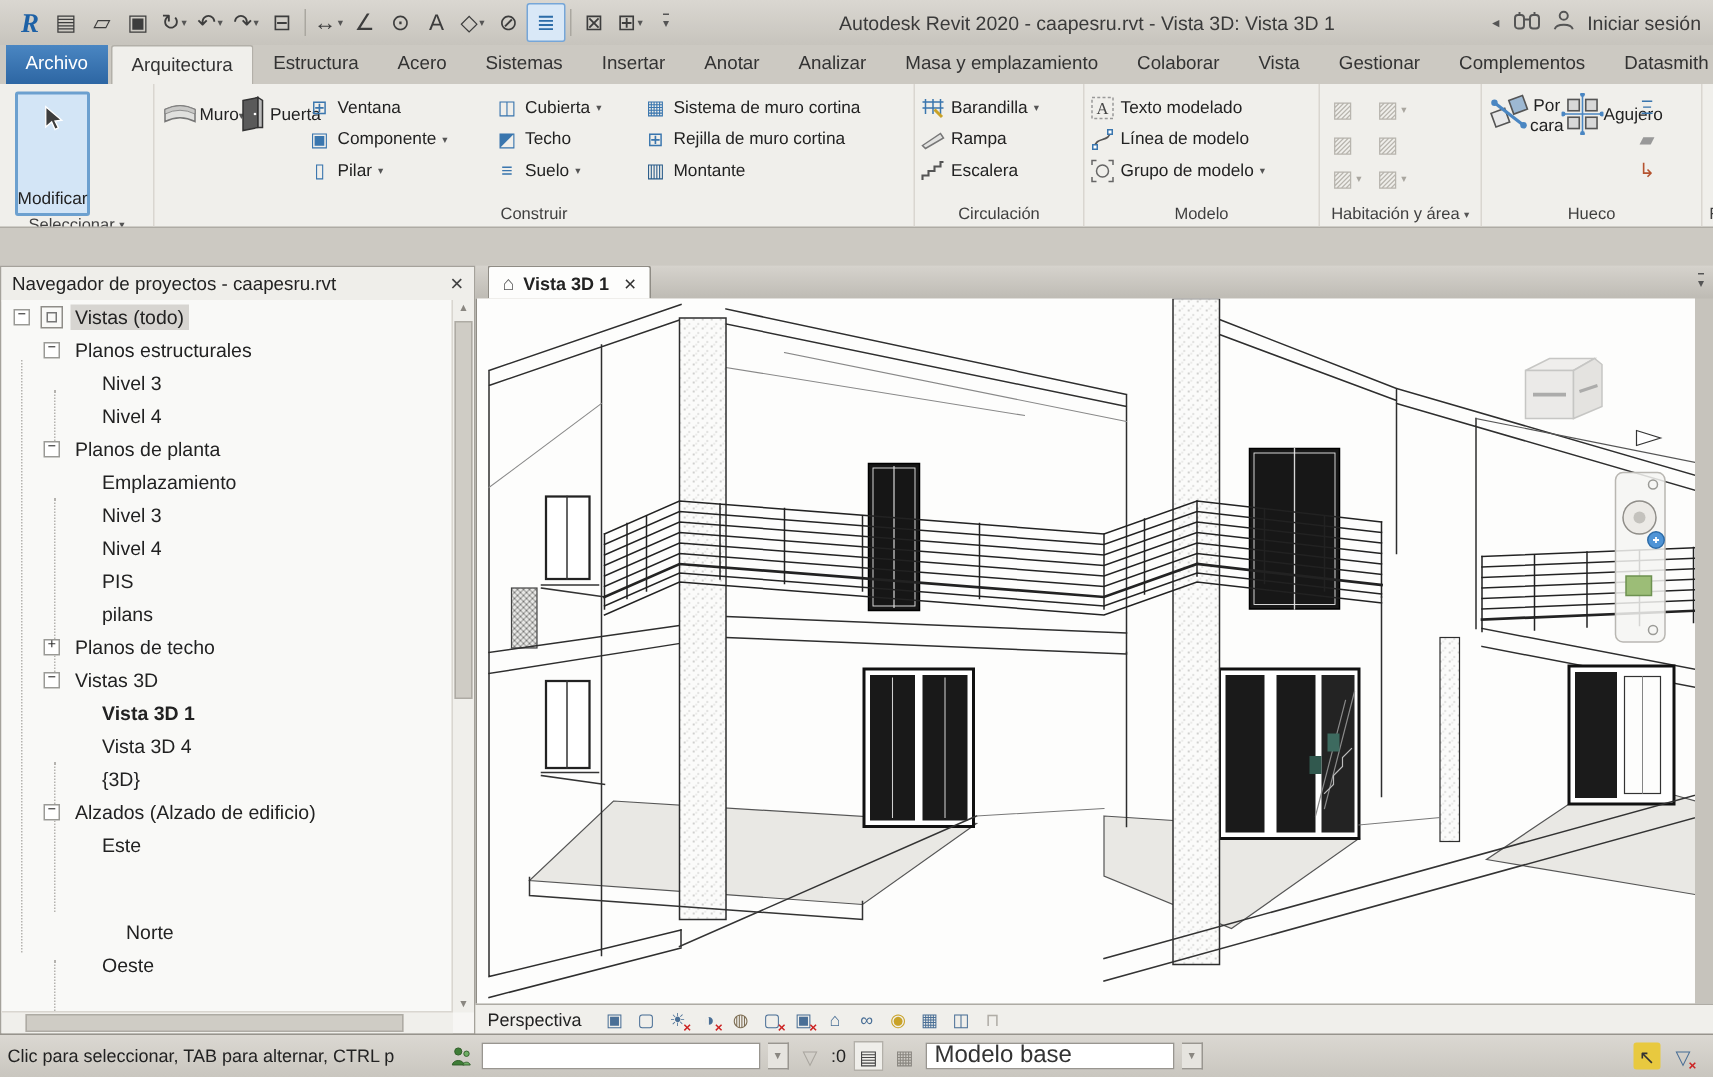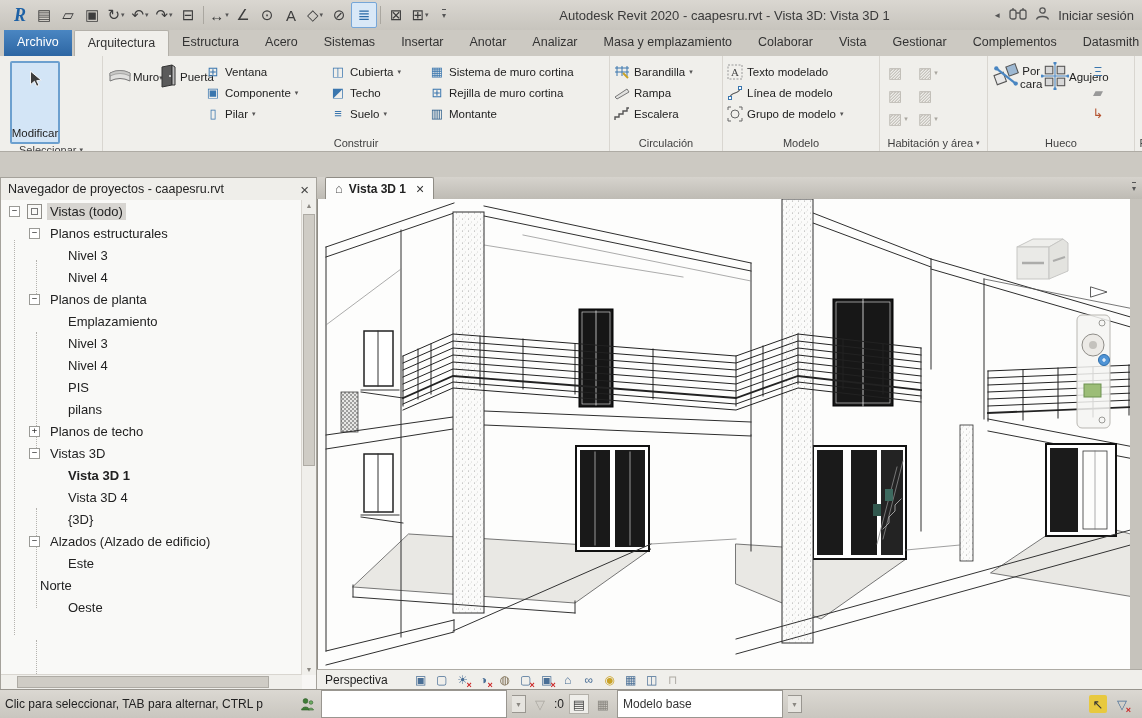--- a/index.html
+++ b/index.html
@@ -74,34 +74,34 @@
   .viewport{position:absolute;left:317px;top:177px;right:0;bottom:28px;background:#c6c3bc;}
   .vtabs{height:22px;display:flex;align-items:stretch;background:linear-gradient(#d6d3cd,#bebbb4);padding-left:8px;}
   .vtab{background:#fdfdfc;border:1px solid #8f8c85;border-bottom:none;display:flex;align-items:center;
         gap:6px;padding:0 9px;font-size:12px;font-weight:bold;color:#222;border-radius:2px 2px 0 0;}
   .vtab .house{font-weight:normal;color:#555;font-size:13px;}
   .vtab .close{font-weight:normal;color:#333;font-size:14px;margin-left:4px;}
   .vtab-rest{flex:1;display:flex;align-items:center;justify-content:flex-end;padding-right:6px;}
   .canvas{position:absolute;top:22px;left:0;right:12px;bottom:20px;background:#fdfdfc;overflow:hidden;
           border-left:1px solid #8f8c85;box-sizing:border-box;}
   .viewbar{position:absolute;left:0;right:0;bottom:0;height:20px;background:#f0efeb;border-top:1px solid #aeaba4;
-           display:flex;align-items:center;font-size:12px;color:#222;padding-left:8px;gap:19px;}
+           display:flex;align-items:center;font-size:12px;color:#222;padding-left:8px;gap:8px;}
   .vc-icon{width:18px;height:16px;display:flex;align-items:center;justify-content:center;
            font-size:12px;color:#4a6f96;position:relative;}
   .vc-icon.dis{color:#b0ada6;}
   .vc-x{position:absolute;right:0;bottom:-2px;color:#cc2222;font-size:9px;font-weight:bold;line-height:1;}
   .viewcube{position:absolute;right:58px;top:38px;}
   .navbar{position:absolute;right:18px;top:115px;}
   
   .statusbar{position:absolute;left:0;right:0;bottom:0;height:28px;background:linear-gradient(#dbd8d2,#c9c6bf);
              border-top:1px solid #97948d;display:flex;align-items:center;font-size:12px;color:#222;
              padding:0 5px;gap:5px;}
   .sb-msg{width:288px;white-space:nowrap;overflow:hidden;}
-  .sb-combo{height:28px;background:#fff;border:1px solid #999690;display:flex;align-items:center;
-            padding:0 5px;font-size:12px;color:#333;box-sizing:border-box;}
+  .sb-combo{height:18px;background:#fff;border:1px solid #999690;display:flex;align-items:center;
+            padding:0 5px;font-size:16px;color:#333;box-sizing:border-box;}
   .sb-dd{width:14px;height:18px;border:1px solid #999690;border-left:none;background:#e6e4df;color:#8a8781;
          font-size:7px;display:flex;align-items:center;justify-content:center;box-sizing:border-box;}
   .sb-icon{width:18px;height:18px;display:flex;align-items:center;justify-content:center;font-size:13px;position:relative;}
   .sb-icon.btn{border:1px solid #b3b0a9;background:#efeeea;}
   .sb-right{margin-left:auto;display:flex;gap:6px;align-items:center;padding-right:6px;}
   .sel-toggle{background:#e8c93f;border-radius:2px;color:#333;}
 </style>
 </head>
 <body>
 
@@ -540,21 +540,21 @@
         <span class="tree-label">{3D}</span>
       </div>
       <div class="tree-row" style="padding-left: 28px;">
         <span class="expander">−</span>
         <span class="tree-label">Alzados (Alzado de edificio)</span>
       </div>
       <div class="tree-row" style="padding-left: 48px;">
         <span style="width: 16px; flex: 0 0 auto;"></span>
         <span class="tree-label">Este</span>
       </div>
-      <div class="tree-row" style="padding-left: 20px;">
+      <div class="tree-row" style="padding-left: 64px; margin-top: 36px;">
         <span style="width: 16px; flex: 0 0 auto;"></span>
         <span class="tree-label">Norte</span>
       </div>
       <div class="tree-row" style="padding-left: 48px;">
         <span style="width: 16px; flex: 0 0 auto;"></span>
         <span class="tree-label">Oeste</span>
       </div>
     </div>
   <div class="vscroll">
     <span class="sarrow" style="top:2px">▲</span>

